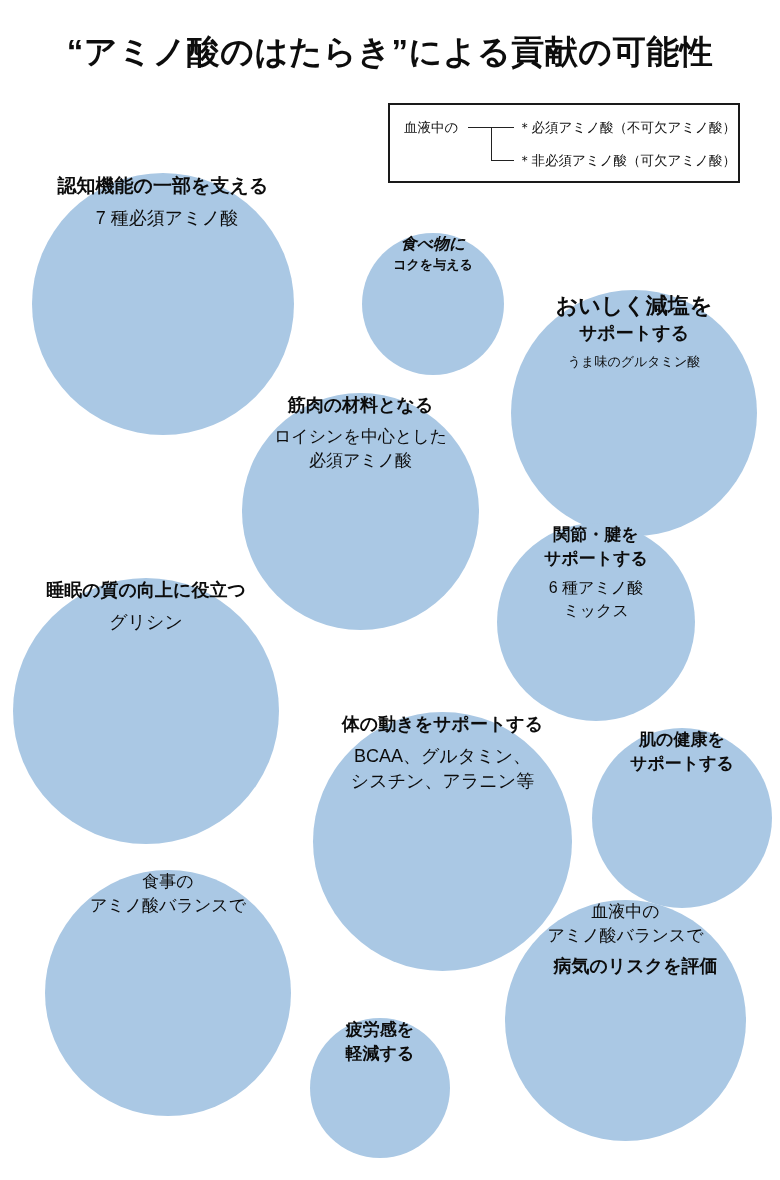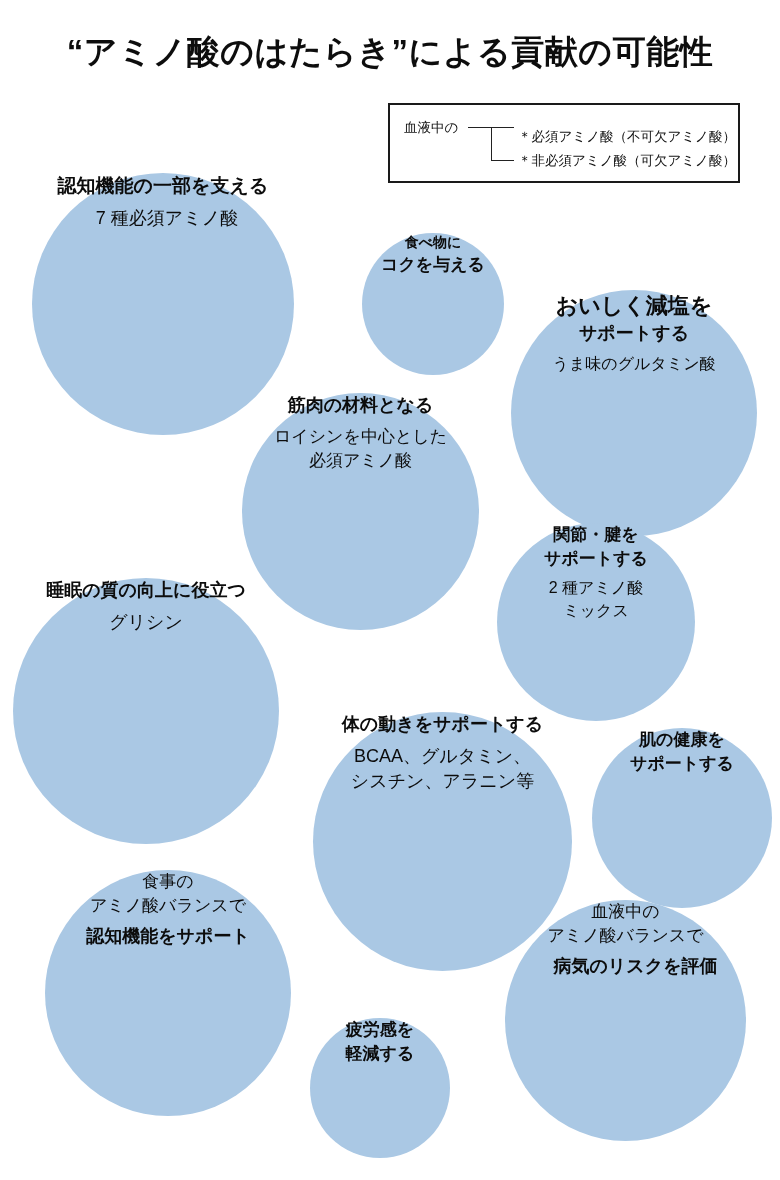--- a/index.html
+++ b/index.html
@@ -51,21 +51,20 @@
     color: #111;
     white-space: nowrap;
   }
   #legend .lg-line1 {
     position: absolute;
     left: 128px;
     top: 14px;
     font-size: 13.5px;
     color: #111;
     white-space: nowrap;
-    margin-top: 9px;
   }
   #legend .lg-line2 {
     position: absolute;
     left: 128px;
     top: 47px;
     font-size: 13.5px;
     color: #111;
     white-space: nowrap;
   }
   
@@ -136,43 +135,43 @@
     <span class="lg-line2">＊非必須アミノ酸（可欠アミノ酸）</span>
   </div>
 
   <div class="bubble" style="left:32px; top:173px; width:262px; height:262px;">
     <span class="line bold" style="font-size:19px;">認知機能の一部を支える</span>
     <span class="gap"></span>
     <span class="line reg" style="font-size:18px;margin-left:8px;">7 種必須アミノ酸</span>
   </div>
 
   <div class="bubble" style="left:362px; top:233px; width:142px; height:142px;">
-    <span class="line bold" style="font-size:14px;">食べ物に</span>
-    <span class="line bold" style="font-size:17px;">コクを与える</span>
+    <span class="line bold" style="font-size:16px;font-style:italic;">食べ物に</span>
+    <span class="line bold" style="font-size:13px;">コクを与える</span>
   </div>
 
   <div class="bubble" style="left:511px; top:290px; width:246px; height:246px;">
     <span class="line bold" style="font-size:22px;">おいしく減塩を</span>
     <span class="line bold" style="font-size:18px;">サポートする</span>
     <span class="gap"></span>
-    <span class="line reg" style="font-size:16px;">うま味のグルタミン酸</span>
+    <span class="line reg" style="font-size:13px;">うま味のグルタミン酸</span>
   </div>
 
   <div class="bubble" style="left:242px; top:393px; width:237px; height:237px;">
     <span class="line bold" style="font-size:18px;">筋肉の材料となる</span>
     <span class="gap"></span>
     <span class="line reg" style="font-size:17px;">ロイシンを中心とした</span>
     <span class="line reg" style="font-size:17px;">必須アミノ酸</span>
   </div>
 
   <div class="bubble" style="left:497px; top:523px; width:198px; height:198px;">
     <span class="line bold" style="font-size:17px;">関節・腱を</span>
     <span class="line bold" style="font-size:17px;">サポートする</span>
     <span class="gap"></span>
-    <span class="line reg" style="font-size:16px;">2 種アミノ酸</span>
+    <span class="line reg" style="font-size:16px;">6 種アミノ酸</span>
     <span class="line reg" style="font-size:16px;">ミックス</span>
   </div>
 
   <div class="bubble" style="left:13px; top:578px; width:266px; height:266px;">
     <span class="line bold" style="font-size:18px;">睡眠の質の向上に役立つ</span>
     <span class="gap"></span>
     <span class="line reg" style="font-size:18px;">グリシン</span>
   </div>
 
   <div class="bubble" style="left:313px; top:712px; width:259px; height:259px;">
@@ -184,21 +183,20 @@
 
   <div class="bubble" style="left:592px; top:728px; width:180px; height:180px;">
     <span class="line bold" style="font-size:17px;">肌の健康を</span>
     <span class="line bold" style="font-size:17px;">サポートする</span>
   </div>
 
   <div class="bubble" style="left:45px; top:870px; width:246px; height:246px;">
     <span class="line reg" style="font-size:17px;">食事の</span>
     <span class="line reg" style="font-size:17px;">アミノ酸バランスで</span>
     <span class="gap"></span>
-    <span class="line bold" style="font-size:18px;">認知機能をサポート</span>
   </div>
 
   <div class="bubble" style="left:310px; top:1018px; width:140px; height:140px;">
     <span class="line bold" style="font-size:17px;">疲労感を</span>
     <span class="line bold" style="font-size:17px;">軽減する</span>
   </div>
 
   <div class="bubble" style="left:505px; top:900px; width:241px; height:241px;">
     <span class="line reg" style="font-size:17px;">血液中の</span>
     <span class="line reg" style="font-size:17px;">アミノ酸バランスで</span>

